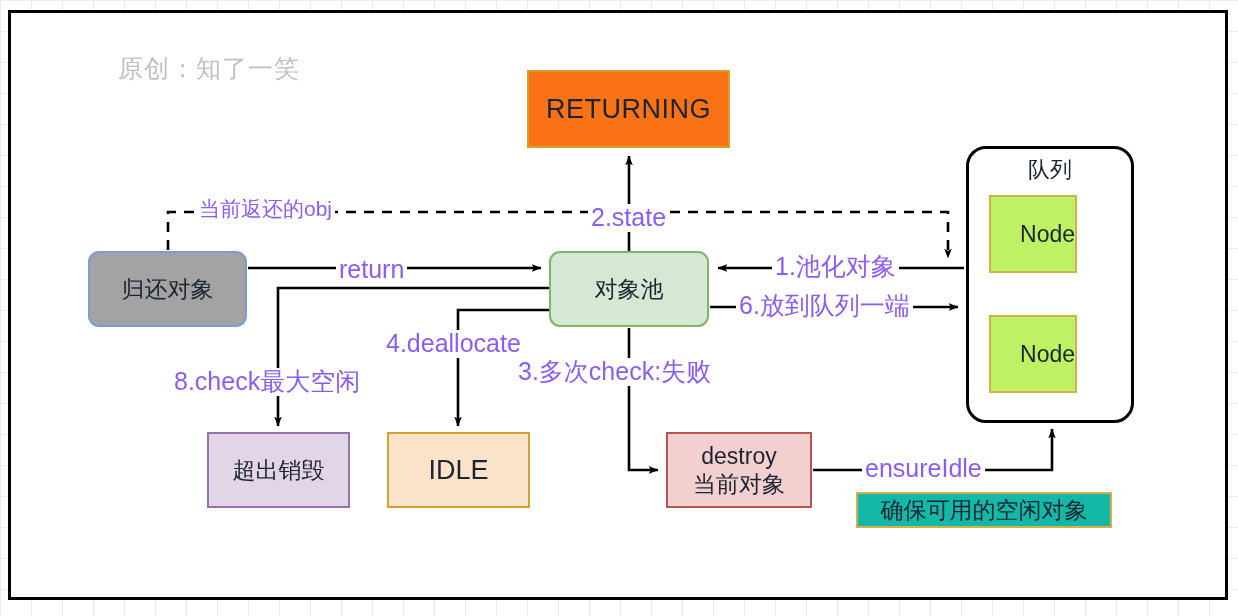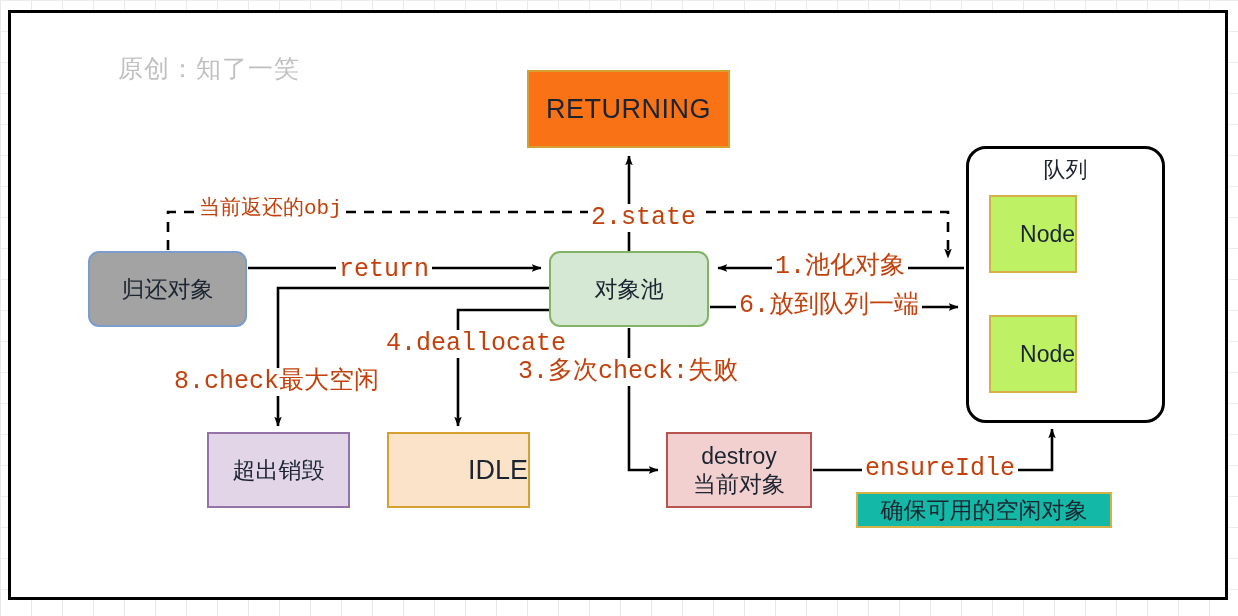--- a/index.html
+++ b/index.html
@@ -75,21 +75,21 @@
     font-size: 23px;
   }
   #node-return-object {
     left: 88px; top: 251px; width: 159px; height: 76px;
     background: #a3a3a3;
     border: 2px solid #7b9ccd;
     border-radius: 11px;
     font-size: 23px;
   }
   #node-queue {
-    left: 966px; top: 146px; width: 199px; height: 277px;
+    left: 966px; top: 146px; width: 168px; height: 277px;
     background: #ffffff;
     border: 3px solid #000000;
     border-radius: 20px;
     display: block;
   }
   #node-queue-title {
     position: absolute;
     top: 8px; left: 0; width: 100%;
     text-align: center;
     font-size: 22px;
@@ -114,44 +114,42 @@
     left: 207px; top: 432px; width: 143px; height: 76px;
     background: #e1d5e7;
     border: 2px solid #9673a6;
     font-size: 23px;
   }
   #node-idle {
     left: 387px; top: 432px; width: 143px; height: 76px;
     background: #fae3c8;
     border: 2px solid #d6a031;
     font-size: 27px;
-    justify-content: flex-end;
   }
   #node-destroy-current {
     left: 666px; top: 432px; width: 146px; height: 76px;
     background: #f2d0d0;
     border: 2px solid #b85450;
     font-size: 23px;
     flex-direction: column;
   }
   #node-ensure-note {
     left: 856px; top: 492px; width: 256px; height: 36px;
     background: #14b8a6;
     border: 2px solid #d4b048;
     font-size: 23px;
   }
   .edge-label {
     position: absolute;
     font-size: 25px;
-    color: #c2410c;
+    color: #8b5cf6;
     white-space: nowrap;
     background: #ffffff;
     padding: 0 3px;
     line-height: 1.1;
-    font-family: Liberation Mono, monospace;
   }
   #label-return        { left: 336px; top: 256px; }
   #label-current-obj   { left: 196px; top: 197px; font-size: 21px; }
   #label-state         { left: 588px; top: 204px; }
   #label-pool-object   { left: 772px; top: 253px; }
   #label-to-queue      { left: 736px; top: 292px; }
   #label-check-max     { left: 171px; top: 368px; }
   #label-deallocate    { left: 383px; top: 330px; }
   #label-multi-check   { left: 515px; top: 358px; }
   #label-ensure-idle   { left: 862px; top: 455px; }

